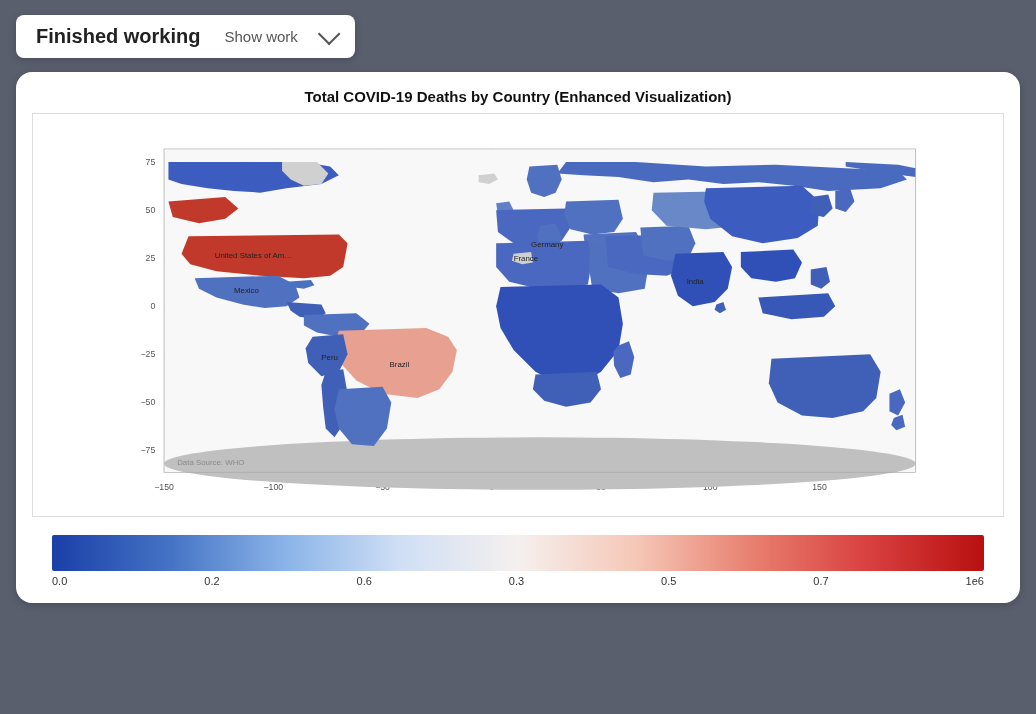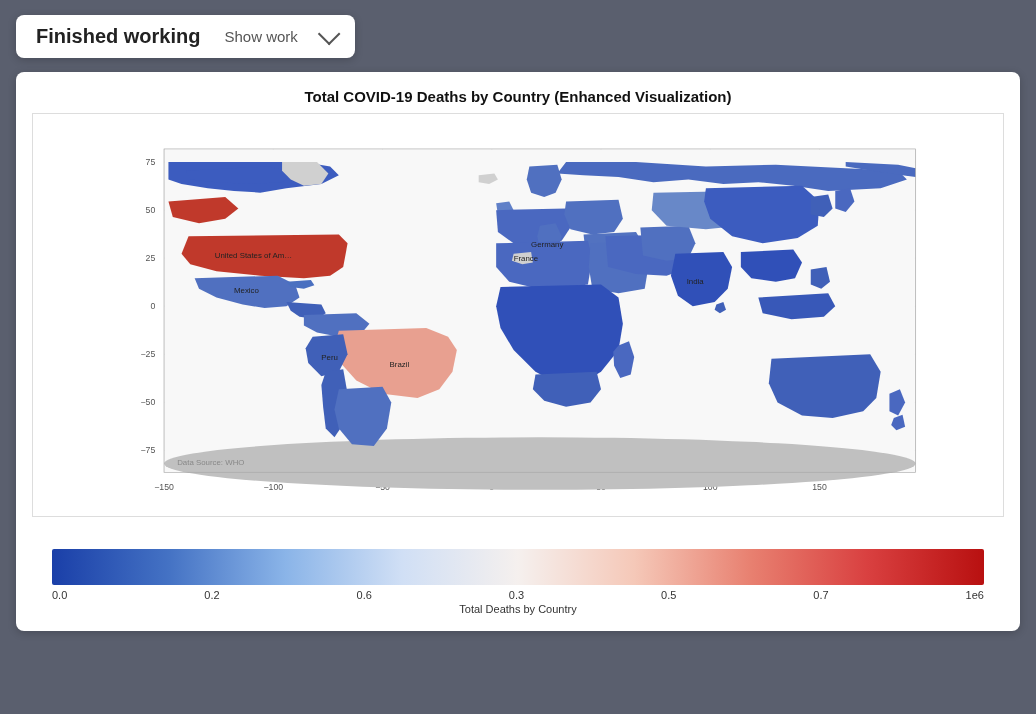--- a/index.html
+++ b/index.html
@@ -51,21 +51,21 @@
       height: 16px;
       border-right: 2px solid #555;
       border-bottom: 2px solid #555;
       transform: rotate(45deg) translateY(-3px);
       display: inline-block;
     }
 
     .main-content {
       margin: 0 16px;
       background: white;
-      border-radius: 8px;
+      border-radius: 16px;
       padding: 16px;
       box-shadow: 0 2px 8px rgba(0,0,0,0.2);
     }
 
     .chart-title {
       text-align: center;
       font-size: 15px;
       font-weight: bold;
       color: #111;
       margin-bottom: 8px;
@@ -77,21 +77,21 @@
       height: 404px;
       border: 1px solid #ddd;
     }
 
     .map-container svg {
       width: 100%;
       height: 100%;
     }
 
     .colorbar-section {
-      margin-top: 32px;
+      margin-top: 18px;
       padding: 0 20px;
     }
 
     .colorbar-gradient {
       width: 100%;
       height: 36px;
       background: linear-gradient(to right, #1a3fa8, #4472c4, #8ab4e8, #d0dff5, #f5f0ee, #f5c8b8, #e88070, #d94040, #b81010);
       border-radius: 2px;
     }
 
@@ -289,15 +289,14 @@
     <div class="colorbar-gradient"></div>
     <div class="colorbar-labels">
       <span>0.0</span>
       <span>0.2</span>
       <span>0.6</span>
       <span>0.3</span>
       <span>0.5</span>
       <span>0.7</span>
       <span>1e6</span>
     </div>
-    <div class="colorbar-title">Total Deaths by Country</div>
   </div>
 </div>
 
 </body></html>

